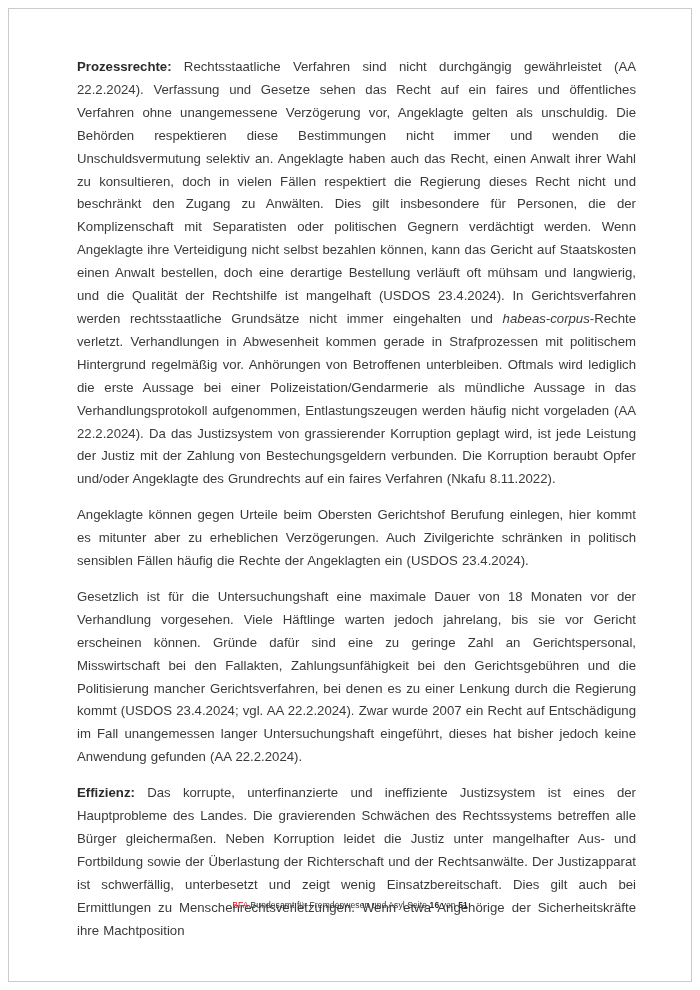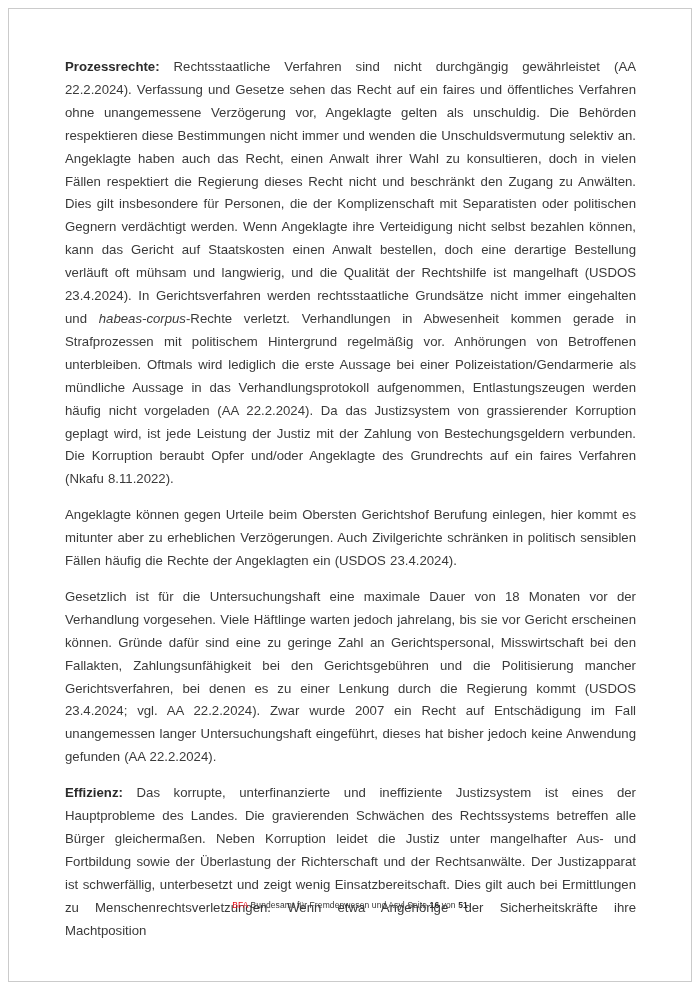--- a/index.html
+++ b/index.html
@@ -23,21 +23,21 @@
   }
   .content {
     position: absolute;
     left: 65px; right: 64px; top: 56px;
     text-align: justify;
     font-size: 13.2px;
     line-height: 22.9px;
     color: #3a3a3a;
     word-spacing: 0.5px;
   }
-  .para { margin: 0 0 13px 0; }
+  .para { margin: 0 0 13px 12px; }
   .b { font-weight: 700; color: #2b2b2b; }
   .i { font-style: italic; }
   .footer {
     position: absolute;
     left: 0; right: 0; top: 899px;
     text-align: center;
     font-size: 8.5px;
     line-height: 12px;
     color: #333333;
     letter-spacing: 0.1px;

